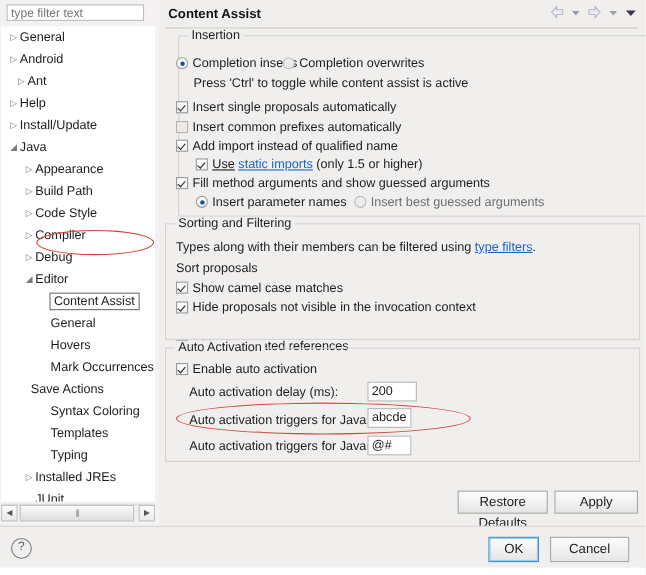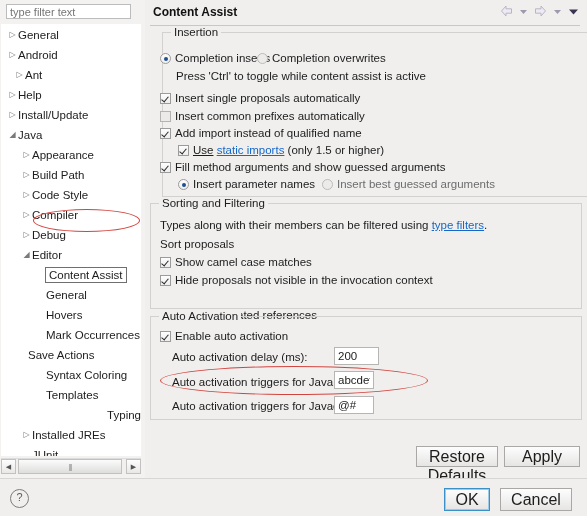--- a/index.html
+++ b/index.html
@@ -233,21 +233,21 @@
     outline: none;
   }
 
   
   .btn {
     position: absolute;
     background: linear-gradient(#fdfdfd, #e6e5e4);
     border: 1px solid #a9a8a7;
     box-sizing: border-box;
     font-family: "Liberation Sans", sans-serif;
-    font-size: 16px;
+    font-size: 12px;
     color: #1c1c1c;
     text-align: center;
     cursor: default;
   }
   .btn.default {
     border: 1px solid #3c90c8;
     outline: 1px solid #9ccbe8;
     outline-offset: -2px;
   }
 
@@ -308,21 +308,21 @@
         <div class="tree-row" style="padding-left: 20px;"><span class="tw">▷</span><span class="tree-label">Compiler</span></div>
         <div class="tree-row" style="padding-left: 20px;"><span class="tw">▷</span><span class="tree-label">Debug</span></div>
         <div class="tree-row" style="padding-left: 20px;"><span class="tw">◢</span><span class="tree-label">Editor</span></div>
         <div class="tree-row selected" style="padding-left: 34px;"><span class="tw"></span><span class="tree-label">Content Assist</span></div>
         <div class="tree-row" style="padding-left: 34px;"><span class="tw"></span><span class="tree-label">General</span></div>
         <div class="tree-row" style="padding-left: 34px;"><span class="tw"></span><span class="tree-label">Hovers</span></div>
         <div class="tree-row" style="padding-left: 34px;"><span class="tw"></span><span class="tree-label">Mark Occurrences</span></div>
         <div class="tree-row" style="padding-left: 16px;"><span class="tw"></span><span class="tree-label">Save Actions</span></div>
         <div class="tree-row" style="padding-left: 34px;"><span class="tw"></span><span class="tree-label">Syntax Coloring</span></div>
         <div class="tree-row" style="padding-left: 34px;"><span class="tw"></span><span class="tree-label">Templates</span></div>
-        <div class="tree-row" style="padding-left: 51px; text-align: right;"><span class="tw"></span><span class="tree-label">Typing</span></div>
+        <div class="tree-row" style="padding-left: 34px;"><span class="tw"></span><span class="tree-label">Typing</span></div>
         <div class="tree-row" style="padding-left: 20px;"><span class="tw">▷</span><span class="tree-label">Installed JREs</span></div>
         <div class="tree-row" style="padding-left: 20px;"><span class="tw"></span><span class="tree-label">JUnit</span></div>
       </div>
 
     <div id="tree-hscroll">
       <div class="arrow left">◀</div>
       <div class="thumb"></div>
       <div class="arrow right">▶</div>
     </div>
   </div>

